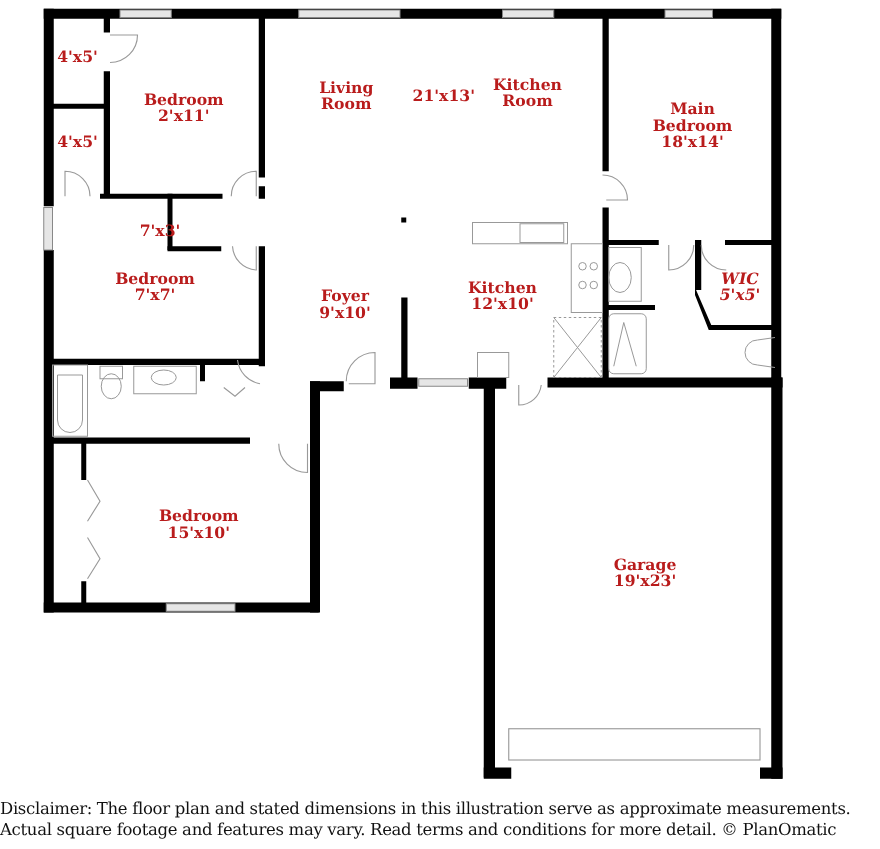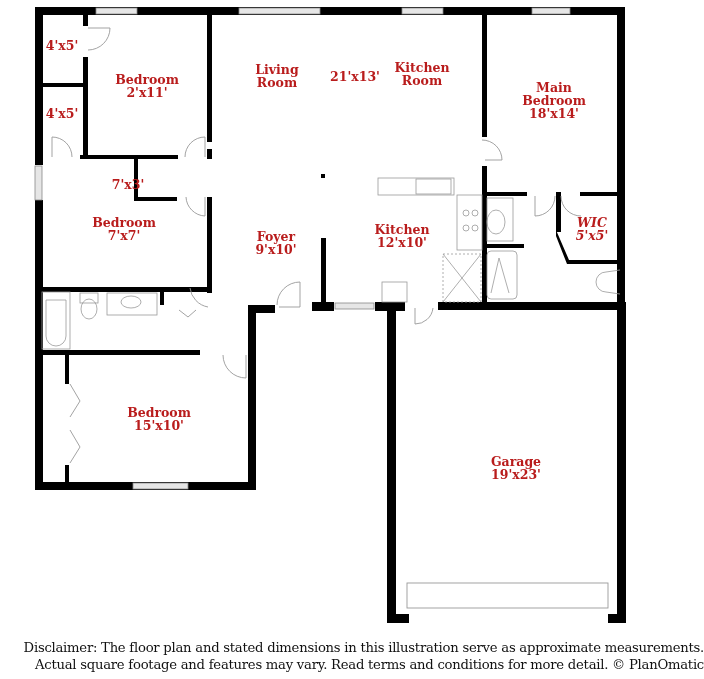--- a/index.html
+++ b/index.html
@@ -5,21 +5,21 @@
   html, body { margin: 0; padding: 0; background: #ffffff; }
   body { width: 704px; height: 679px; position: relative; overflow: hidden; font-family: "DejaVu Serif", serif; }
   #plan { position: absolute; left: 0; top: 0; }
   .room-label {
     position: absolute; text-align: center; font-family: "DejaVu Serif", serif;
     font-weight: bold; font-size: 12.5px; line-height: 13px; color: #b91c1c;
     transform: translate(-50%, -50%); white-space: nowrap;
   }
   .room-label span { display: block; }
   .disclaimer {
-    position: absolute; left: 0; width: 704px; text-align: right;
+    position: absolute; left: 0; width: 704px; text-align: left;
     font-family: "DejaVu Serif", serif; font-size: 13.2px; color: #111;
     white-space: nowrap; letter-spacing: -0.25px;
   }
 </style>
 </head>
 <body>
 
 <svg id="plan" width="704" height="640" viewBox="0 0 704 640" xmlns="http://www.w3.org/2000/svg">
   <g fill="#000">
 
@@ -166,19 +166,19 @@
   <span>12'x10'</span>
 </div>
 <div class="room-label" style="left:592px;top:229px;font-style:italic;">
   <span>WIC</span>
   <span>5'x5'</span>
 </div>
 <div class="room-label" style="left:159px;top:419px;">
   <span>Bedroom</span>
   <span>15'x10'</span>
 </div>
-<div class="room-label" style="left:516px;top:468px;">
+<div class="room-label" style="left:516px;top:458px;">
   <span>Garage</span>
   <span>19'x23'</span>
 </div>
 
 <div class="disclaimer" style="top:640px;">Disclaimer: The floor plan and stated dimensions in this illustration serve as approximate measurements.</div>
 <div class="disclaimer" style="top:657px;">Actual square footage and features may vary. Read terms and conditions for more detail. © PlanOmatic</div>
 
 </body></html>

